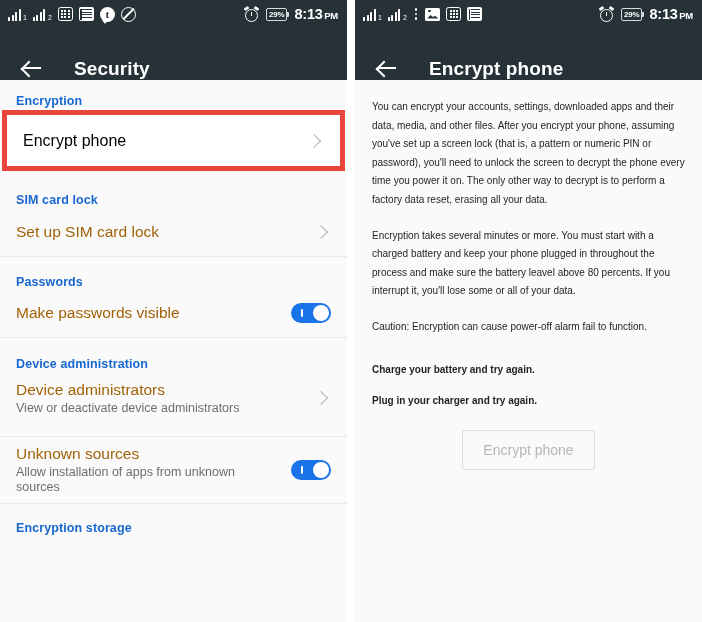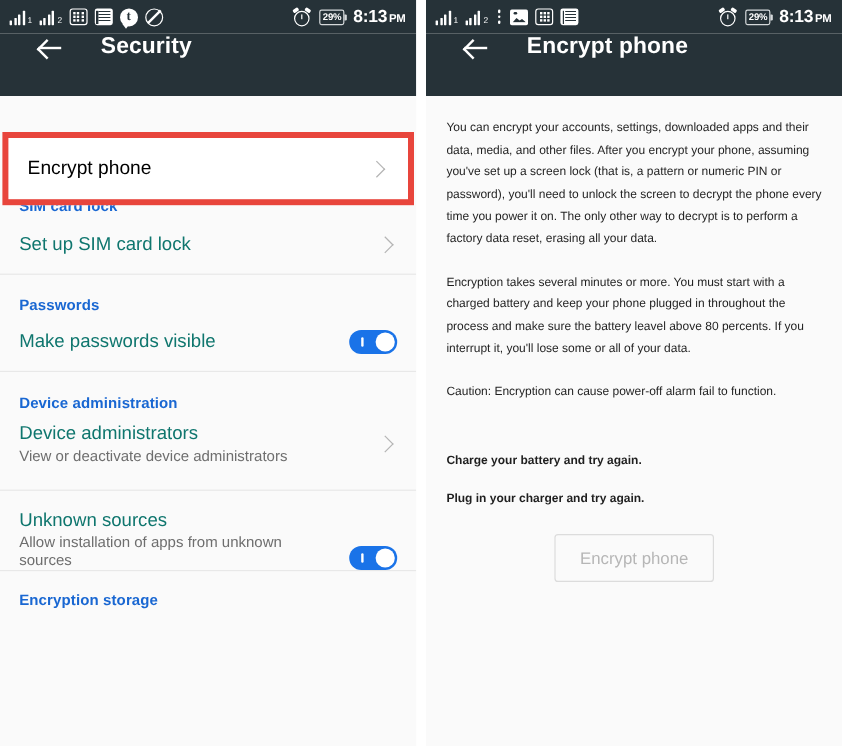--- a/index.html
+++ b/index.html
@@ -111,22 +111,22 @@
   .battery span { font-size: 8px; font-weight: bold; letter-spacing: -.2px; color: #fff; }
   .battery::after {
     content: ""; position: absolute; right: -3px; top: 3.5px;
     width: 2px; height: 5px; background: #d5d9db; border-radius: 0 1px 1px 0;
   }
   .clock { font-size: 14.5px; font-weight: bold; letter-spacing: -.2px; }
   .clock .ampm { font-size: 9.5px; font-weight: bold; margin-left: 1.5px; }
 
   
   .appbar {
-    height: 52px; background: #263238; display: flex; align-items: flex-start;
-    padding-left: 30px; color: #ffffff;
+    height: 52px; background: #263238; display: flex; align-items: flex-end;
+    padding-left: 20px; color: #ffffff;
   }
   .back-arrow { width: 24px; height: 24px; position: relative; flex: 0 0 auto; cursor: pointer; }
   .back-arrow::before {
     content:""; position:absolute; left:2px; top:11px; width:19px; height:2px; background:#fff;
   }
   .back-arrow::after {
     content:""; position:absolute; left:2.5px; top:6.5px; width:10px; height:10px;
     border-left:2px solid #fff; border-bottom:2px solid #fff; transform: rotate(45deg);
   }
   .appbar-title { font-size: 19px; font-weight: bold; margin-left: 30px; letter-spacing: .1px; }
@@ -134,21 +134,21 @@
   
   .content { background: #fafafa; height: 542px; position: relative; }
   .section-hdr {
     color: #1967d2; font-size: 12.5px; font-weight: bold;
     padding: 0 16px; letter-spacing: .1px;
   }
   .row {
     display: flex; align-items: center; padding: 0 16px; position: relative;
   }
   .row .labels { flex: 1; min-width: 0; }
-  .row .title { font-size: 15.5px; color: #0f766e; }
+  .row .title { font-size: 15.5px; color: #a16207; }
   .row .sub   { font-size: 12.5px; color: #6e6e6e; margin-top: 2px; line-height: 15px; }
   .chev {
     width: 10px; height: 10px; border-top: 1.6px solid #b4b4b4; border-right: 1.6px solid #b4b4b4;
     transform: rotate(45deg); flex: 0 0 auto; margin-right: 5px;
   }
   .divider { height: 1px; background: #e8e8e8; margin: 0 0 0 0; }
 
   .toggle {
     width: 40px; height: 20px; border-radius: 10px; background: #1a73e8;
     position: relative; flex: 0 0 auto; cursor: pointer;
@@ -250,20 +250,21 @@
       </div>
     </div>
 
     <div class="appbar">
       <span class="back-arrow"></span>
       <span class="appbar-title">Security</span>
     </div>
 
     <div class="content">
 
+      <div class="section-hdr" style="padding-top:14px;">Encryption</div>
 
       <div class="highlight">
         <span class="title" style="flex:1;">Encrypt phone</span>
         <span class="chev"></span>
       </div>
       <div style="height:65px;"></div>
 
       <div class="section-hdr" style="padding-top:20px;">SIM card lock</div>
       <div class="row" style="height:49px;">
         <span class="labels"><span class="title">Set up SIM card lock</span></span>
@@ -284,21 +285,21 @@
       <div class="section-hdr" style="padding-top:19px;">Device administration</div>
       <div class="row" style="height:54px;">
         <span class="labels">
           <span class="title" style="display:block;">Device administrators</span>
           <span class="sub" style="display:block;">View or deactivate device administrators</span>
         </span>
         <span class="chev"></span>
       </div>
       <div class="divider" style="margin-top:11px;"></div>
 
-      <div class="row" style="height:66px;align-items:flex-end;">
+      <div class="row" style="height:66px;">
         <span class="labels" style="padding-right:14px;">
           <span class="title" style="display:block;">Unknown sources</span>
           <span class="sub" style="display:block;">Allow installation of apps from unknown sources</span>
         </span>
         <span class="toggle">
             <span class="bar1"></span>
             <span class="knob"></span>
           </span>
       </div>
       <div class="divider"></div>
@@ -378,21 +379,21 @@
 
     <div class="appbar">
       <span class="back-arrow"></span>
       <span class="appbar-title">Encrypt phone</span>
     </div>
 
     <div class="detail">
       <p>You can encrypt your accounts, settings, downloaded apps and their data, media, and other files. After you encrypt your phone, assuming you've set up a screen lock (that is, a pattern or numeric PIN or password), you'll need to unlock the screen to decrypt the phone every time you power it on. The only other way to decrypt is to perform a factory data reset, erasing all your data.</p>
       <p>Encryption takes several minutes or more. You must start with a charged battery and keep your phone plugged in throughout the process and make sure the battery leavel above 80 percents. If you interrupt it, you'll lose some or all of your data.</p>
       <p>Caution: Encryption can cause power-off alarm fail to function.</p>
-      <p class="bold" style="margin-top:39px;">Charge your battery and try again.</p>
+      <p class="bold" style="margin-top:24px;">Charge your battery and try again.</p>
       <p class="bold">Plug in your charger and try again.</p>
       <div class="btn-wrap">
         <button class="btn-disabled" disabled="">Encrypt phone</button>
       </div>
     </div>
   </div>
 
 </div>
 
 </body></html>

